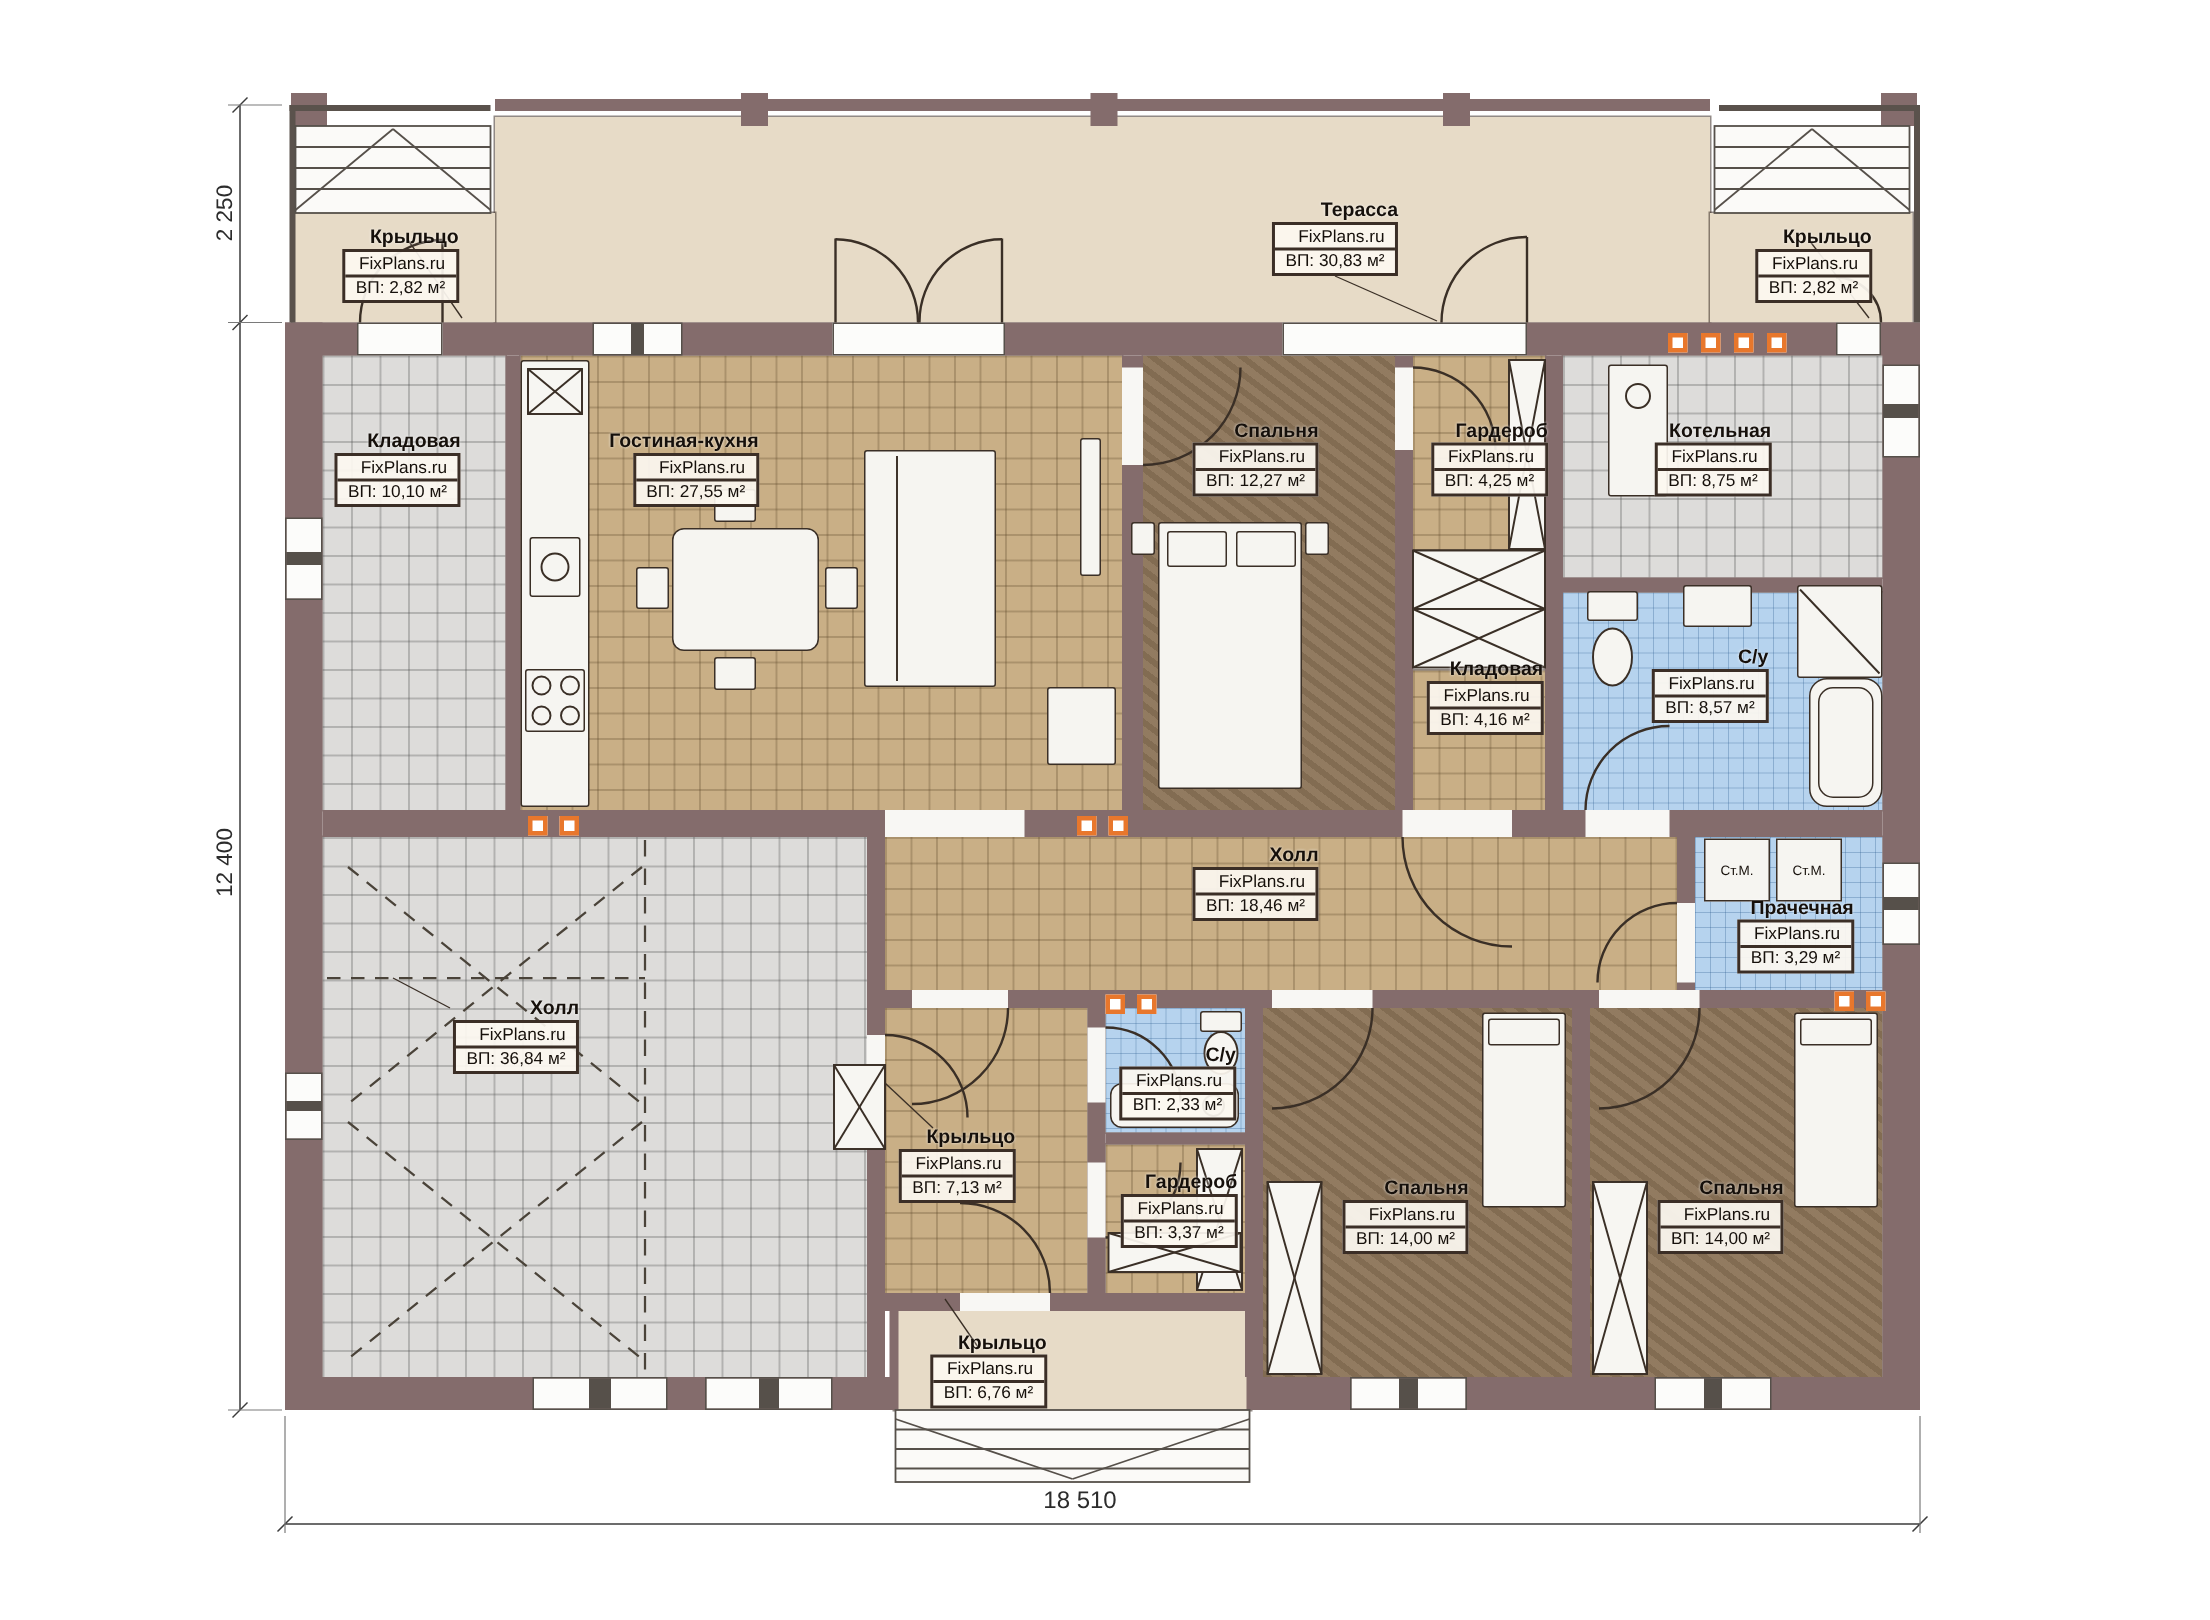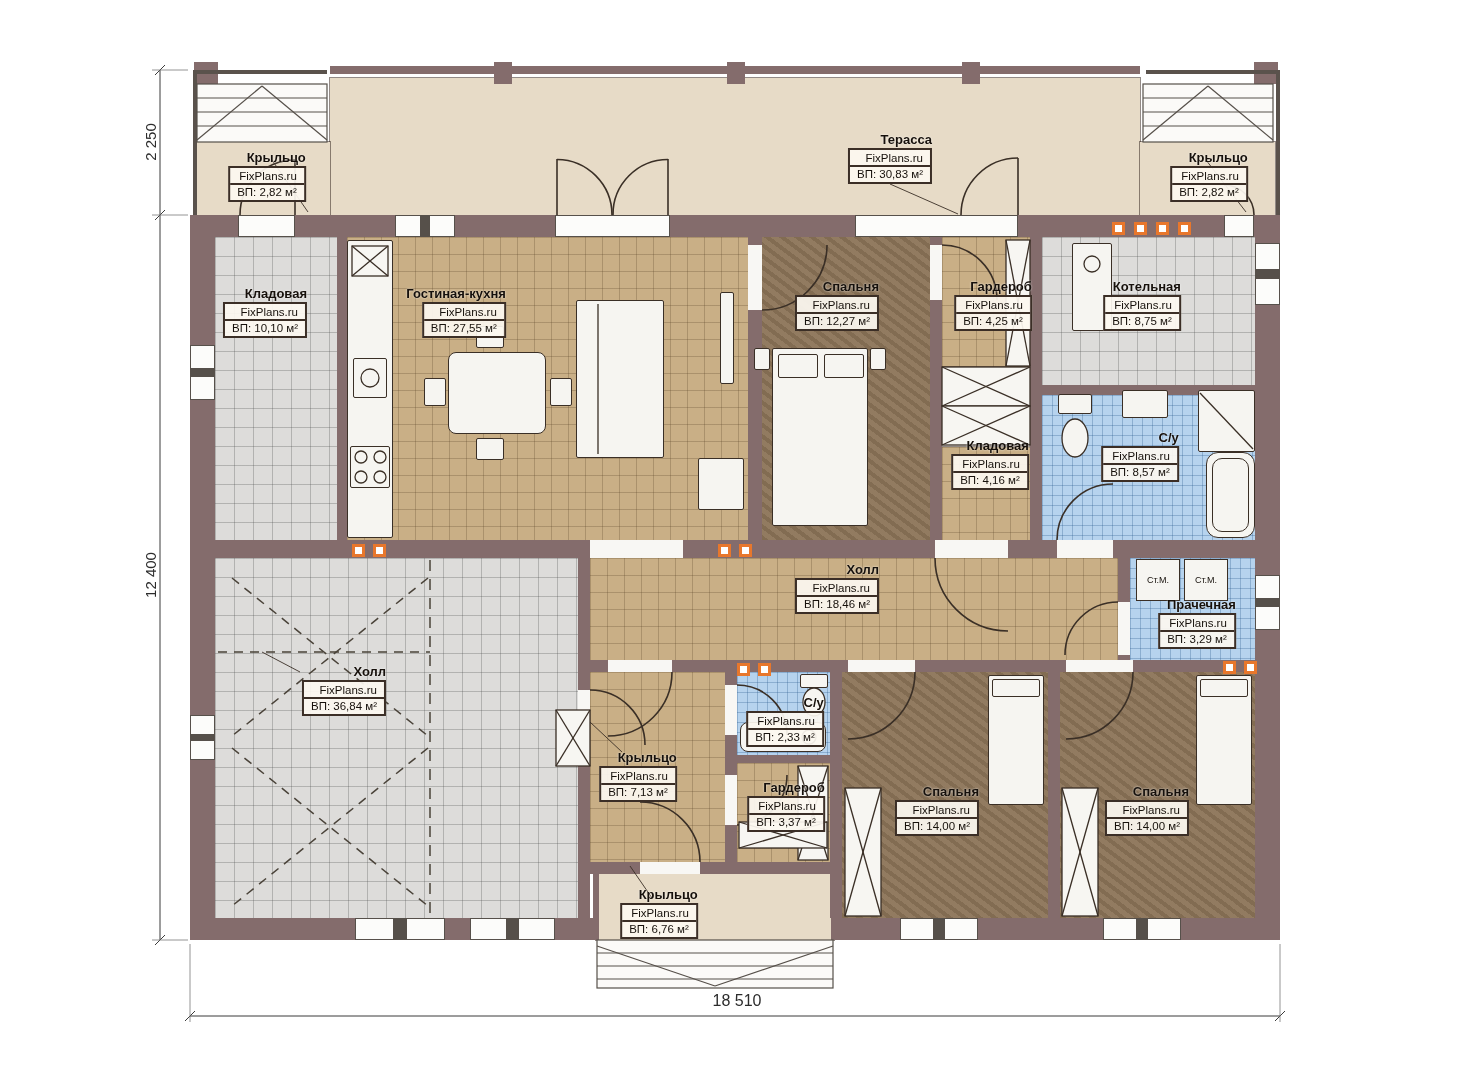--- a/index.html
+++ b/index.html
@@ -415,15 +415,15 @@
   <div class="rlabel" style="left:659px;top:887px;">
     <div class="rname">Крыльцо</div>
     <div class="rbox">
       <div class="r1">FixPlans.ru</div>
       <div class="r2">ВП: 6,76 м²</div>
     </div>
   </div>
 
   <div class="dim v" style="left:150px;top:142px;">2 250</div>
   <div class="dim v" style="left:150px;top:575px;">12 400</div>
-  <div class="dim h" style="left:737px;top:992px;text-align:right;">18 510</div>
+  <div class="dim h" style="left:720px;top:992px;text-align:right;">18 510</div>
 
 </div>
 
 </body></html>

